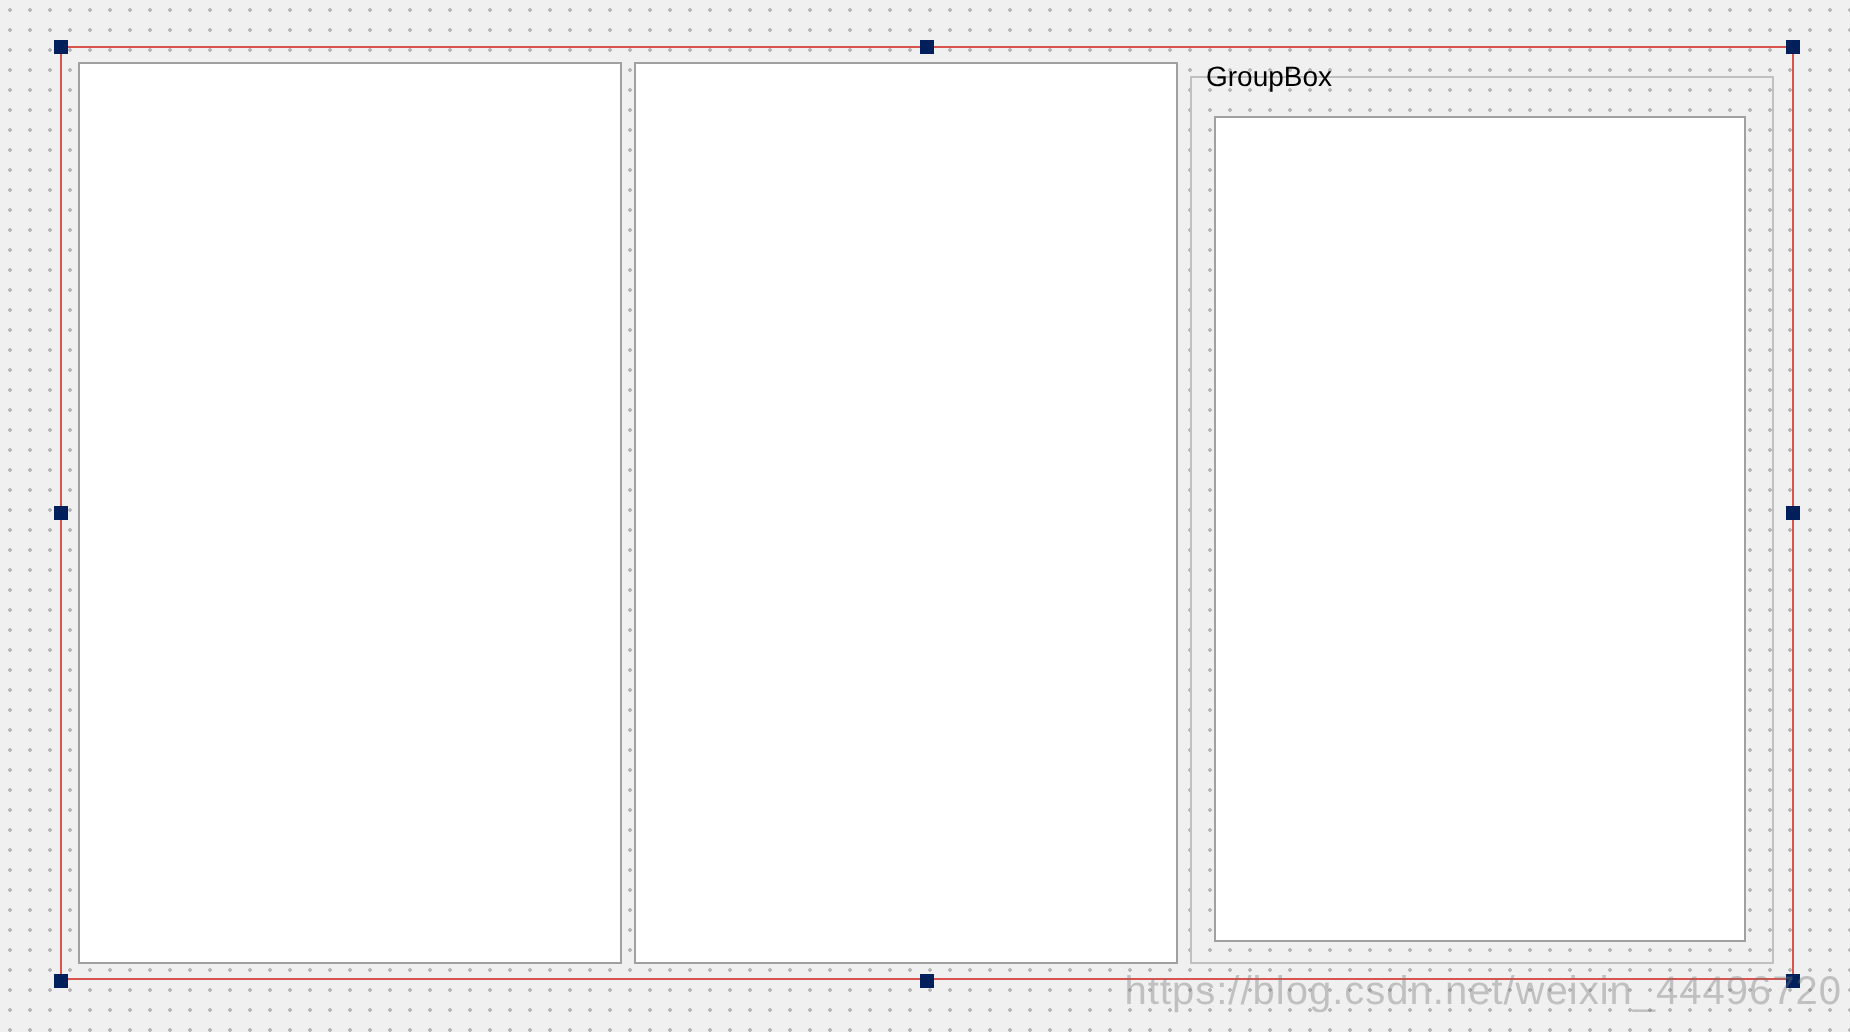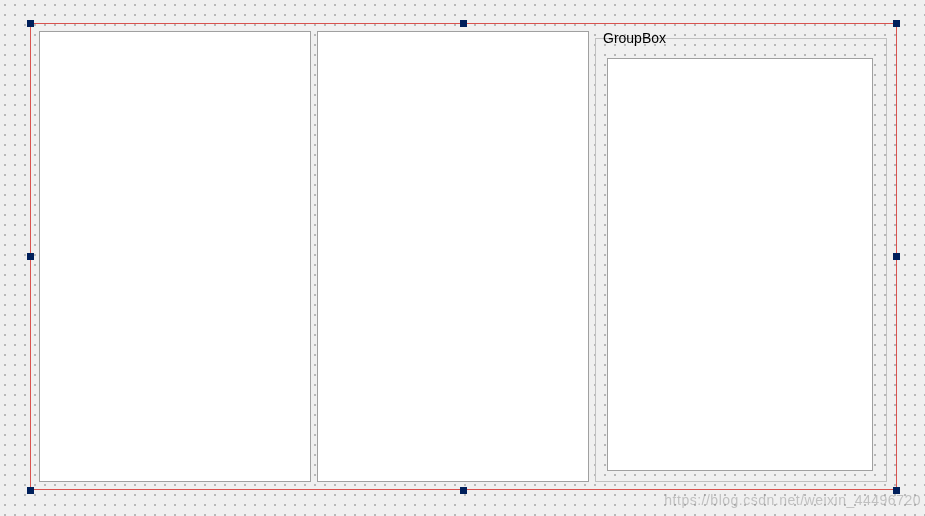--- a/index.html
+++ b/index.html
@@ -92,21 +92,21 @@
       top: 27px;
       width: 266px;
       height: 413px;
       background-color: #ffffff;
       border: 1px solid #a0a0a0;
     }
     .watermark {
       position: absolute;
       right: 4px;
       bottom: 8px;
-      font-size: 14px;
+      font-size: 20px;
       color: rgba(120, 120, 120, 0.4);
       letter-spacing: 0.5px;
       z-index: 20;
       white-space: nowrap;
     }
   </style>
 </head>
 <body>
 
 <div class="panel-left"></div>

